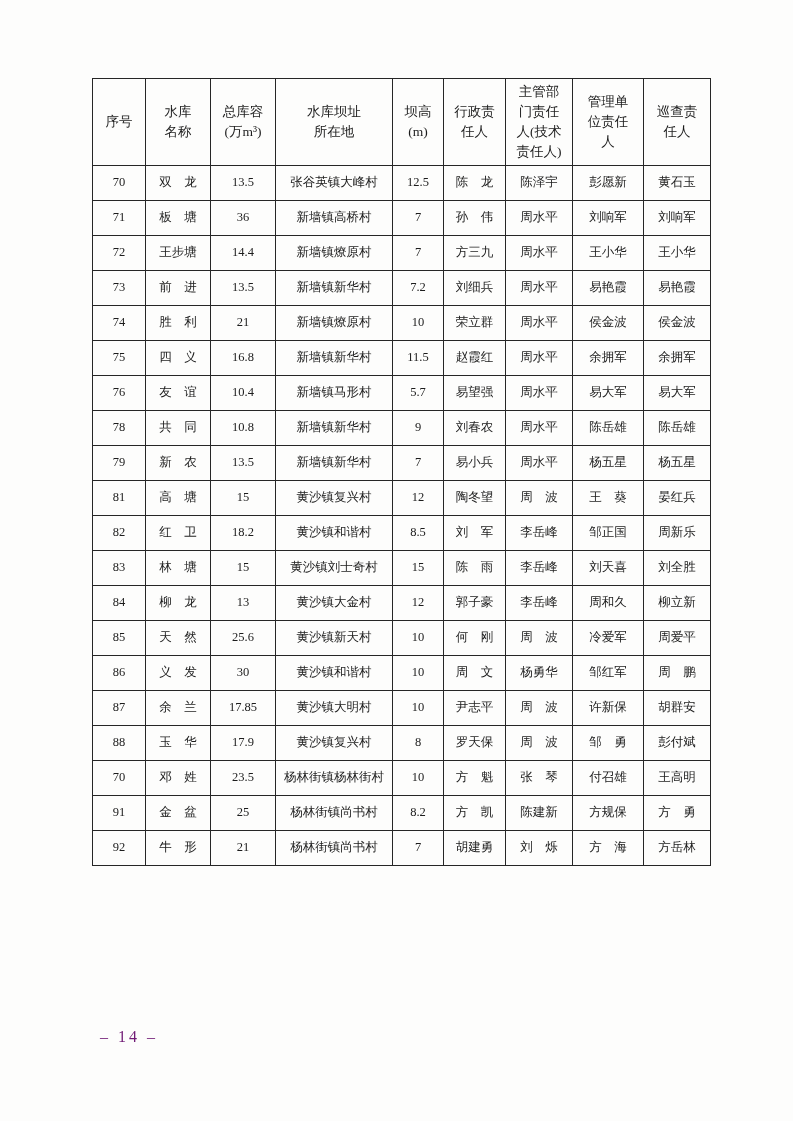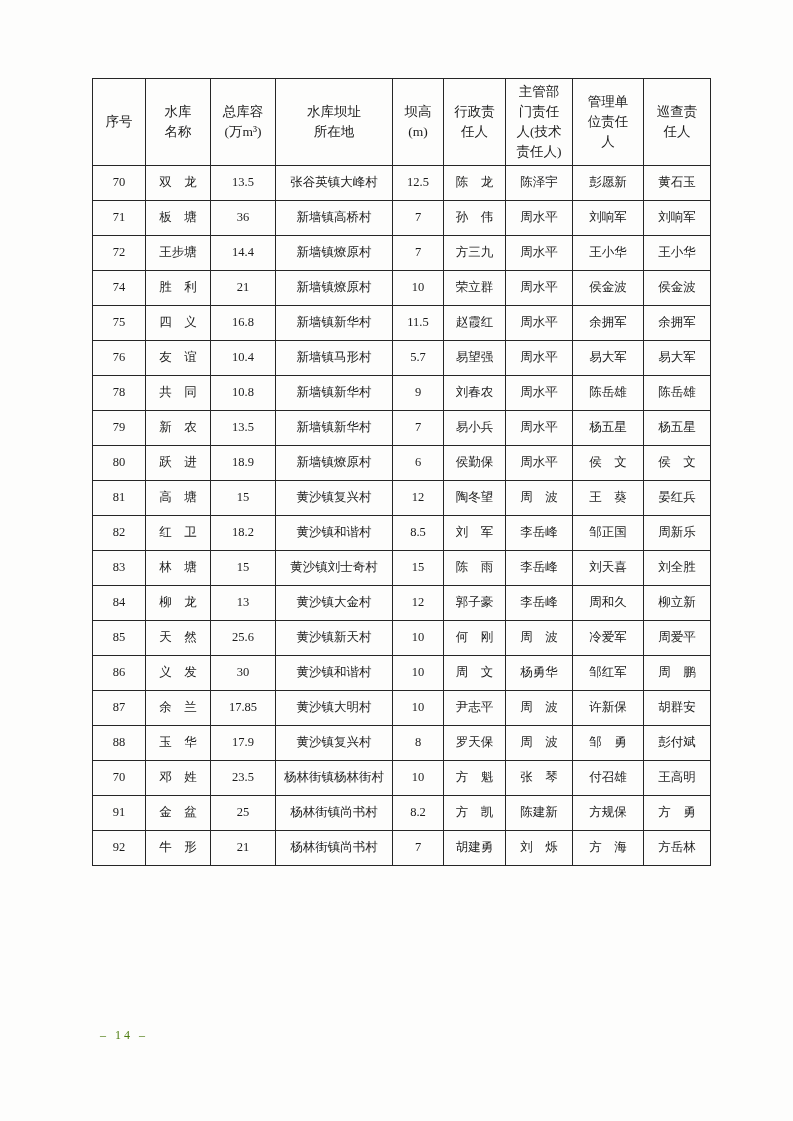--- a/index.html
+++ b/index.html
@@ -42,23 +42,23 @@
   .reservoir-table td {
     height: 35px;
     font-size: 12.5px;
     line-height: 1.1;
     white-space: nowrap;
   }
   .page-footer {
     position: absolute;
     left: 100px;
     top: 1028px;
-    font-size: 12px;
+    font-size: 16px;
     letter-spacing: 3px;
-    color: #4d7c0f;
+    color: #701a75;
     text-align: right;
   }
 </style>
 </head>
 <body>
 
 <div class="page">
 
   <table class="reservoir-table">
     <colgroup>
@@ -124,20 +124,31 @@
           <td>王步塘</td>
           <td>14.4</td>
           <td>新墙镇燎原村</td>
           <td>7</td>
           <td>方三九</td>
           <td>周水平</td>
           <td>王小华</td>
           <td>王小华</td>
         </tr>
         <tr>
+          <td>73</td>
+          <td>前　进</td>
+          <td>13.5</td>
+          <td>新墙镇新华村</td>
+          <td>7.2</td>
+          <td>刘细兵</td>
+          <td>周水平</td>
+          <td>易艳霞</td>
+          <td>易艳霞</td>
+        </tr>
+        <tr>
           <td>74</td>
           <td>胜　利</td>
           <td>21</td>
           <td>新墙镇燎原村</td>
           <td>10</td>
           <td>荣立群</td>
           <td>周水平</td>
           <td>侯金波</td>
           <td>侯金波</td>
         </tr>
@@ -177,31 +188,20 @@
         <tr>
           <td>79</td>
           <td>新　农</td>
           <td>13.5</td>
           <td>新墙镇新华村</td>
           <td>7</td>
           <td>易小兵</td>
           <td>周水平</td>
           <td>杨五星</td>
           <td>杨五星</td>
-        </tr>
-        <tr>
-          <td>80</td>
-          <td>跃　进</td>
-          <td>18.9</td>
-          <td>新墙镇燎原村</td>
-          <td>6</td>
-          <td>侯勤保</td>
-          <td>周水平</td>
-          <td>侯　文</td>
-          <td>侯　文</td>
         </tr>
         <tr>
           <td>81</td>
           <td>高　塘</td>
           <td>15</td>
           <td>黄沙镇复兴村</td>
           <td>12</td>
           <td>陶冬望</td>
           <td>周　波</td>
           <td>王　葵</td>

